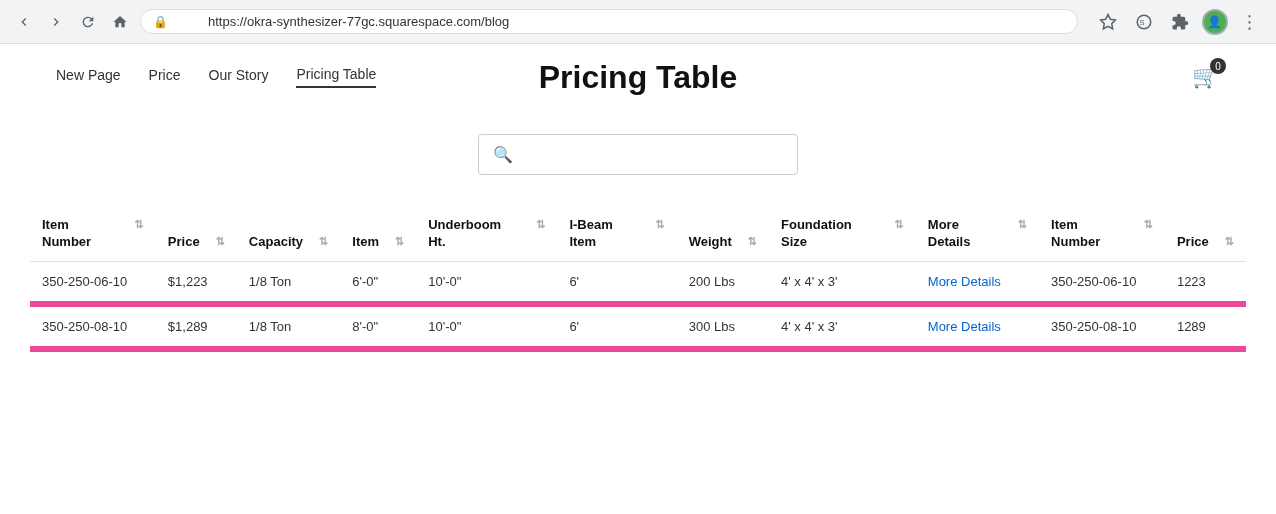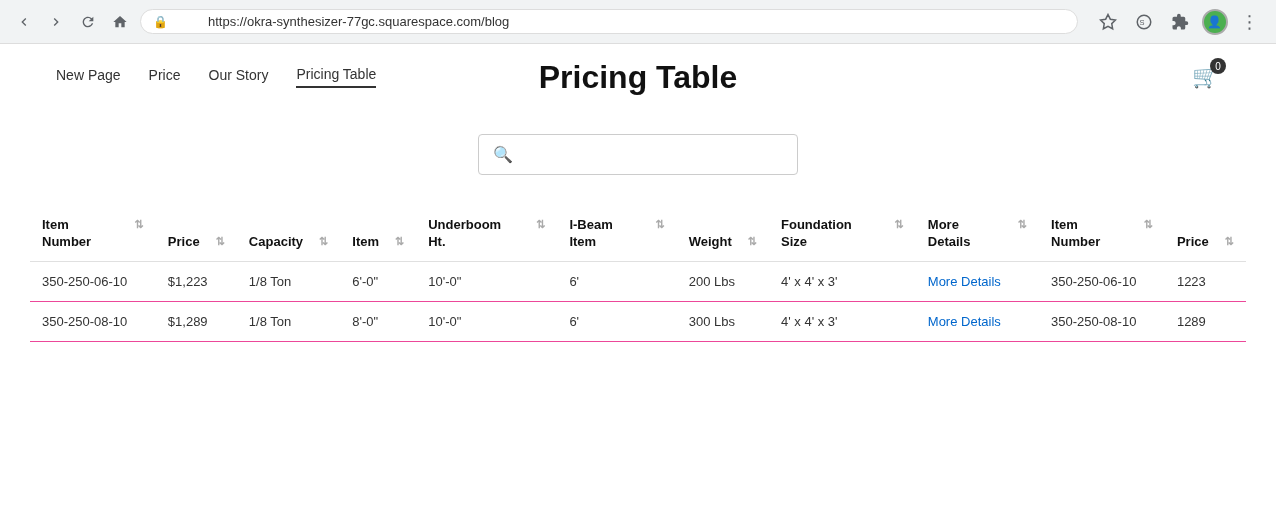--- a/index.html
+++ b/index.html
@@ -72,21 +72,21 @@
     }
     .search-bar input {
       border: none; outline: none; font-size: 14px; flex: 1; color: #555;
     }
     .search-icon-char { color: #888; font-size: 16px; }
 
     
     .table-section { padding: 0 30px 40px; overflow-x: auto; }
     table { width: 100%; border-collapse: collapse; }
     thead tr { border-bottom: 1px solid #e0e0e0; }
-    tbody tr { border-bottom: 1px solid #ec4899; }
+    tbody tr { border-bottom: 6px solid #ec4899; }
     th {
       text-align: left; font-weight: 600; font-size: 13px;
       padding: 10px 12px; color: #111; vertical-align: bottom;
       white-space: nowrap;
     }
     th .col-header-inner { display: flex; align-items: flex-start; gap: 16px; }
     th .sort-icon { color: #aaa; font-size: 11px; margin-top: 1px; flex-shrink: 0; }
     th .col-label { white-space: normal; line-height: 1.3; }
     td {
       padding: 12px 12px; font-size: 13px; color: #333; vertical-align: top;

